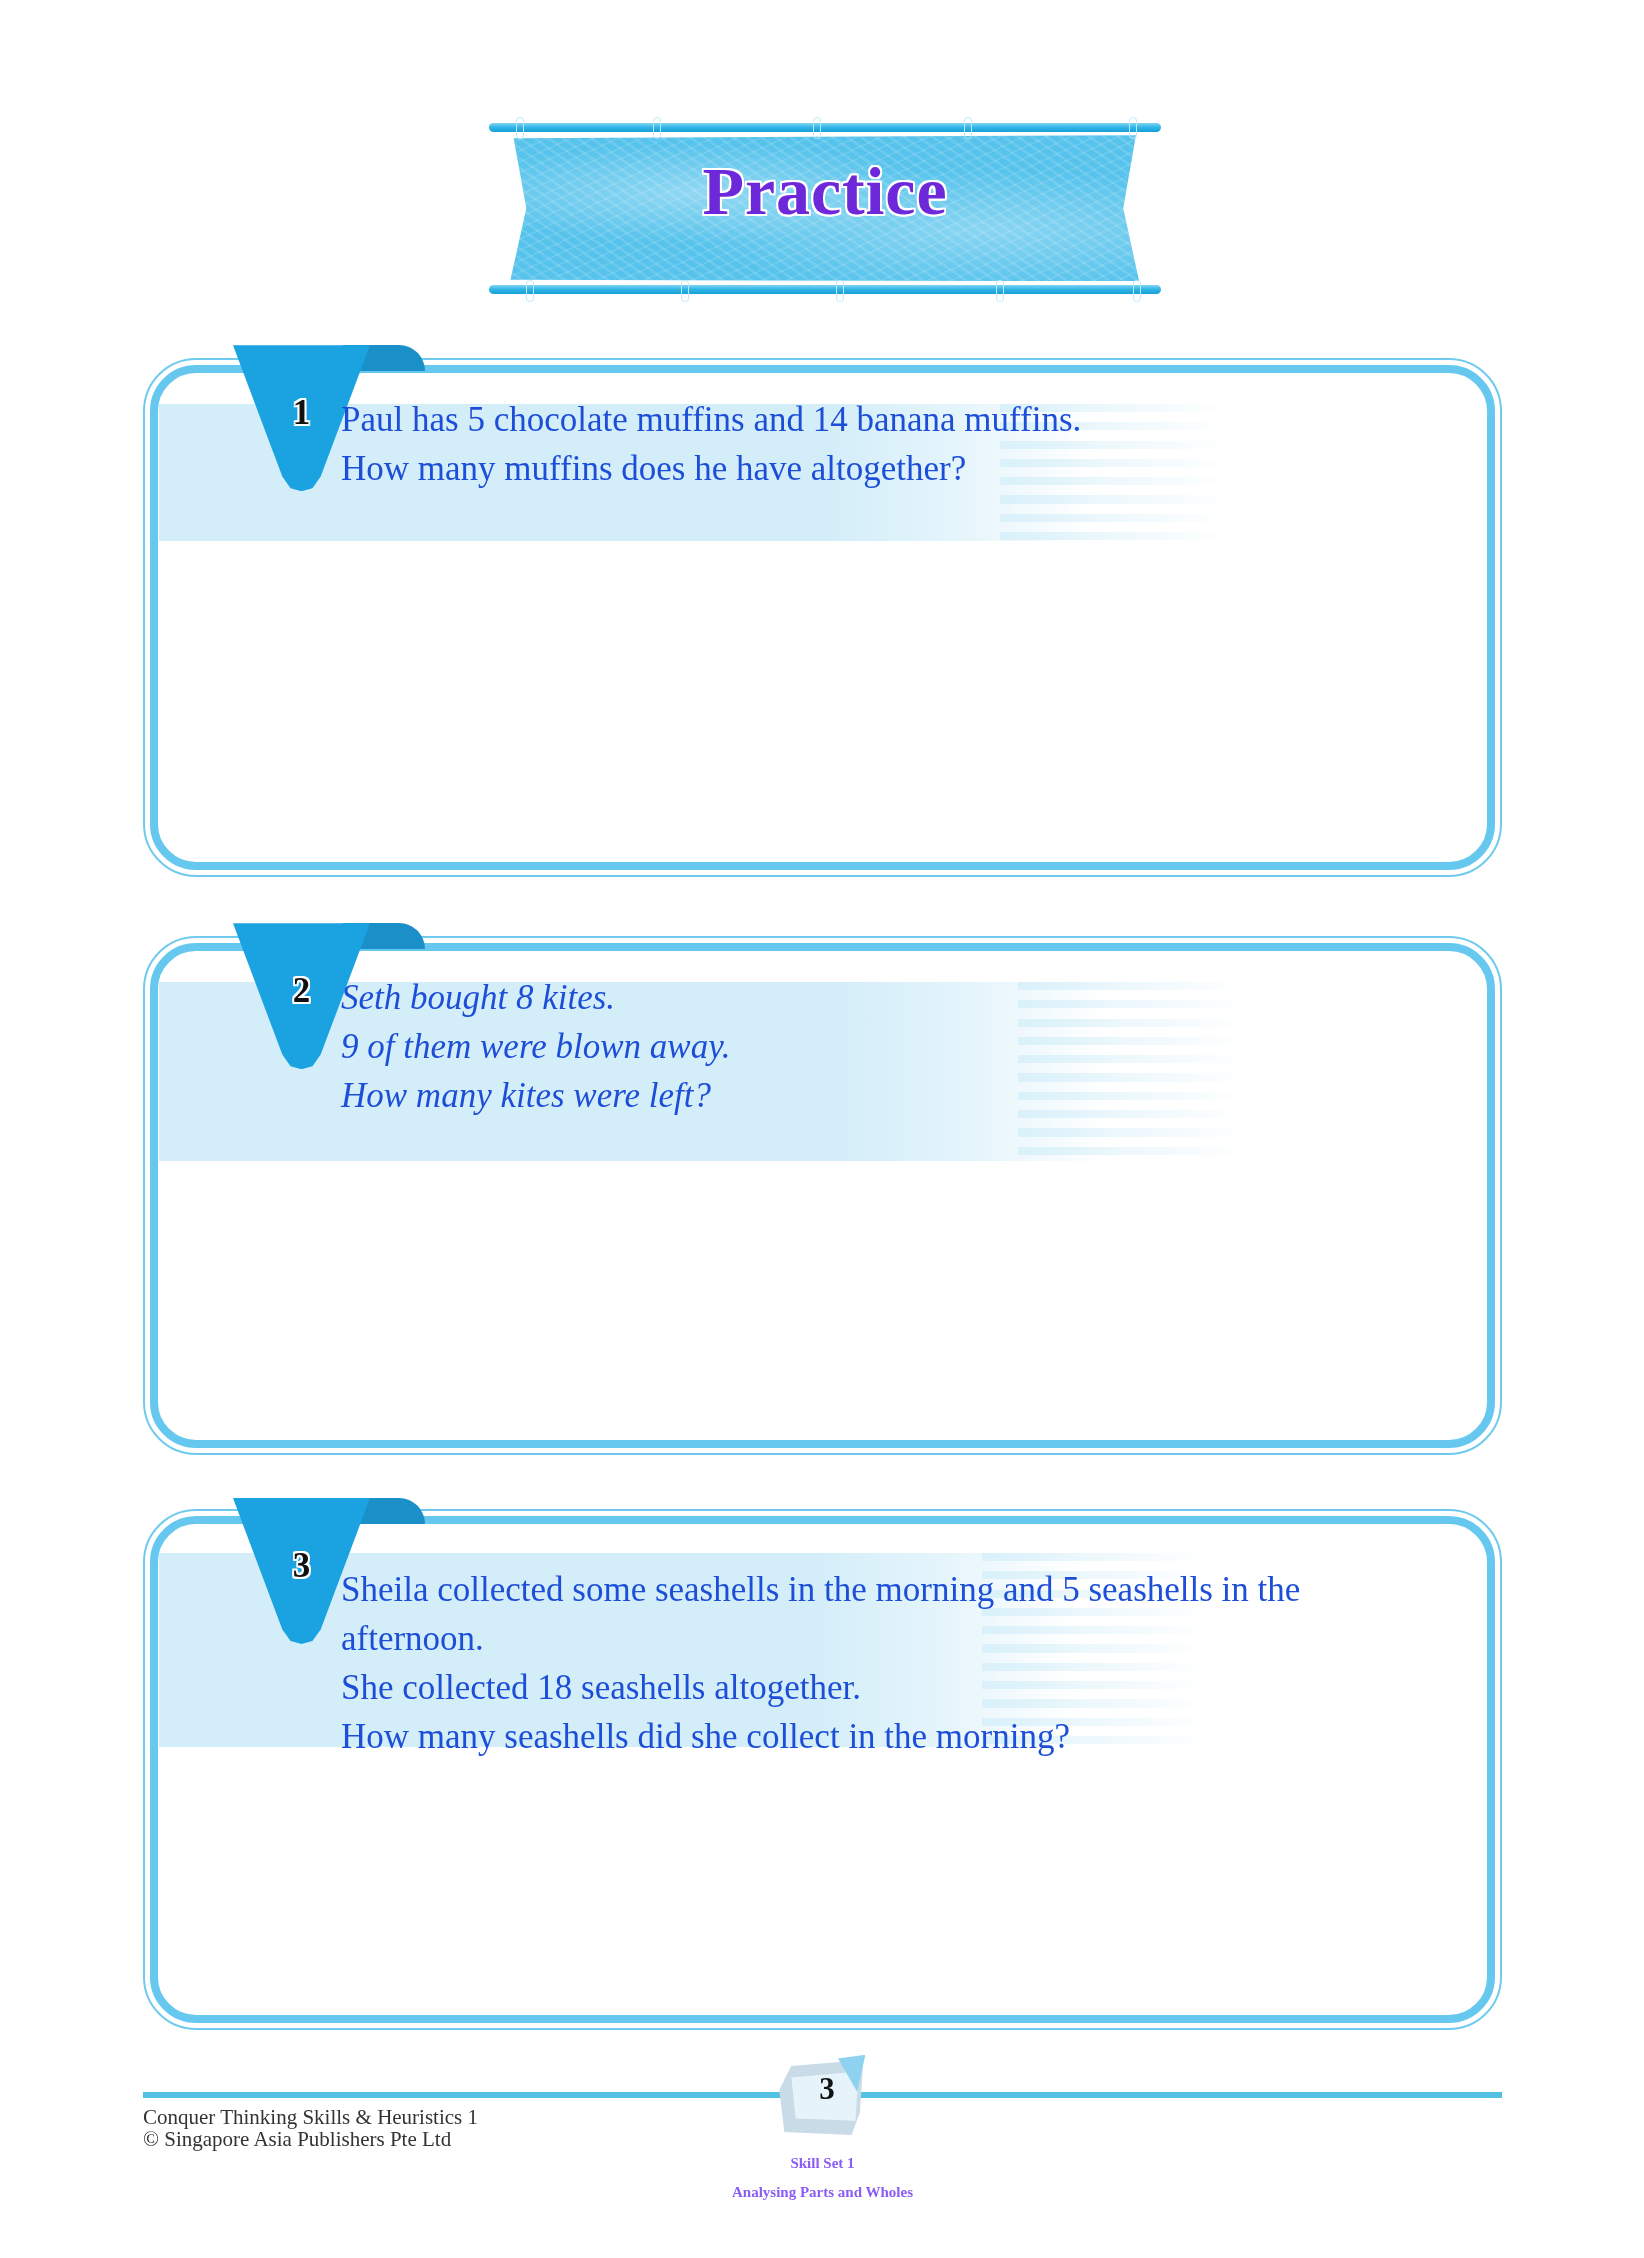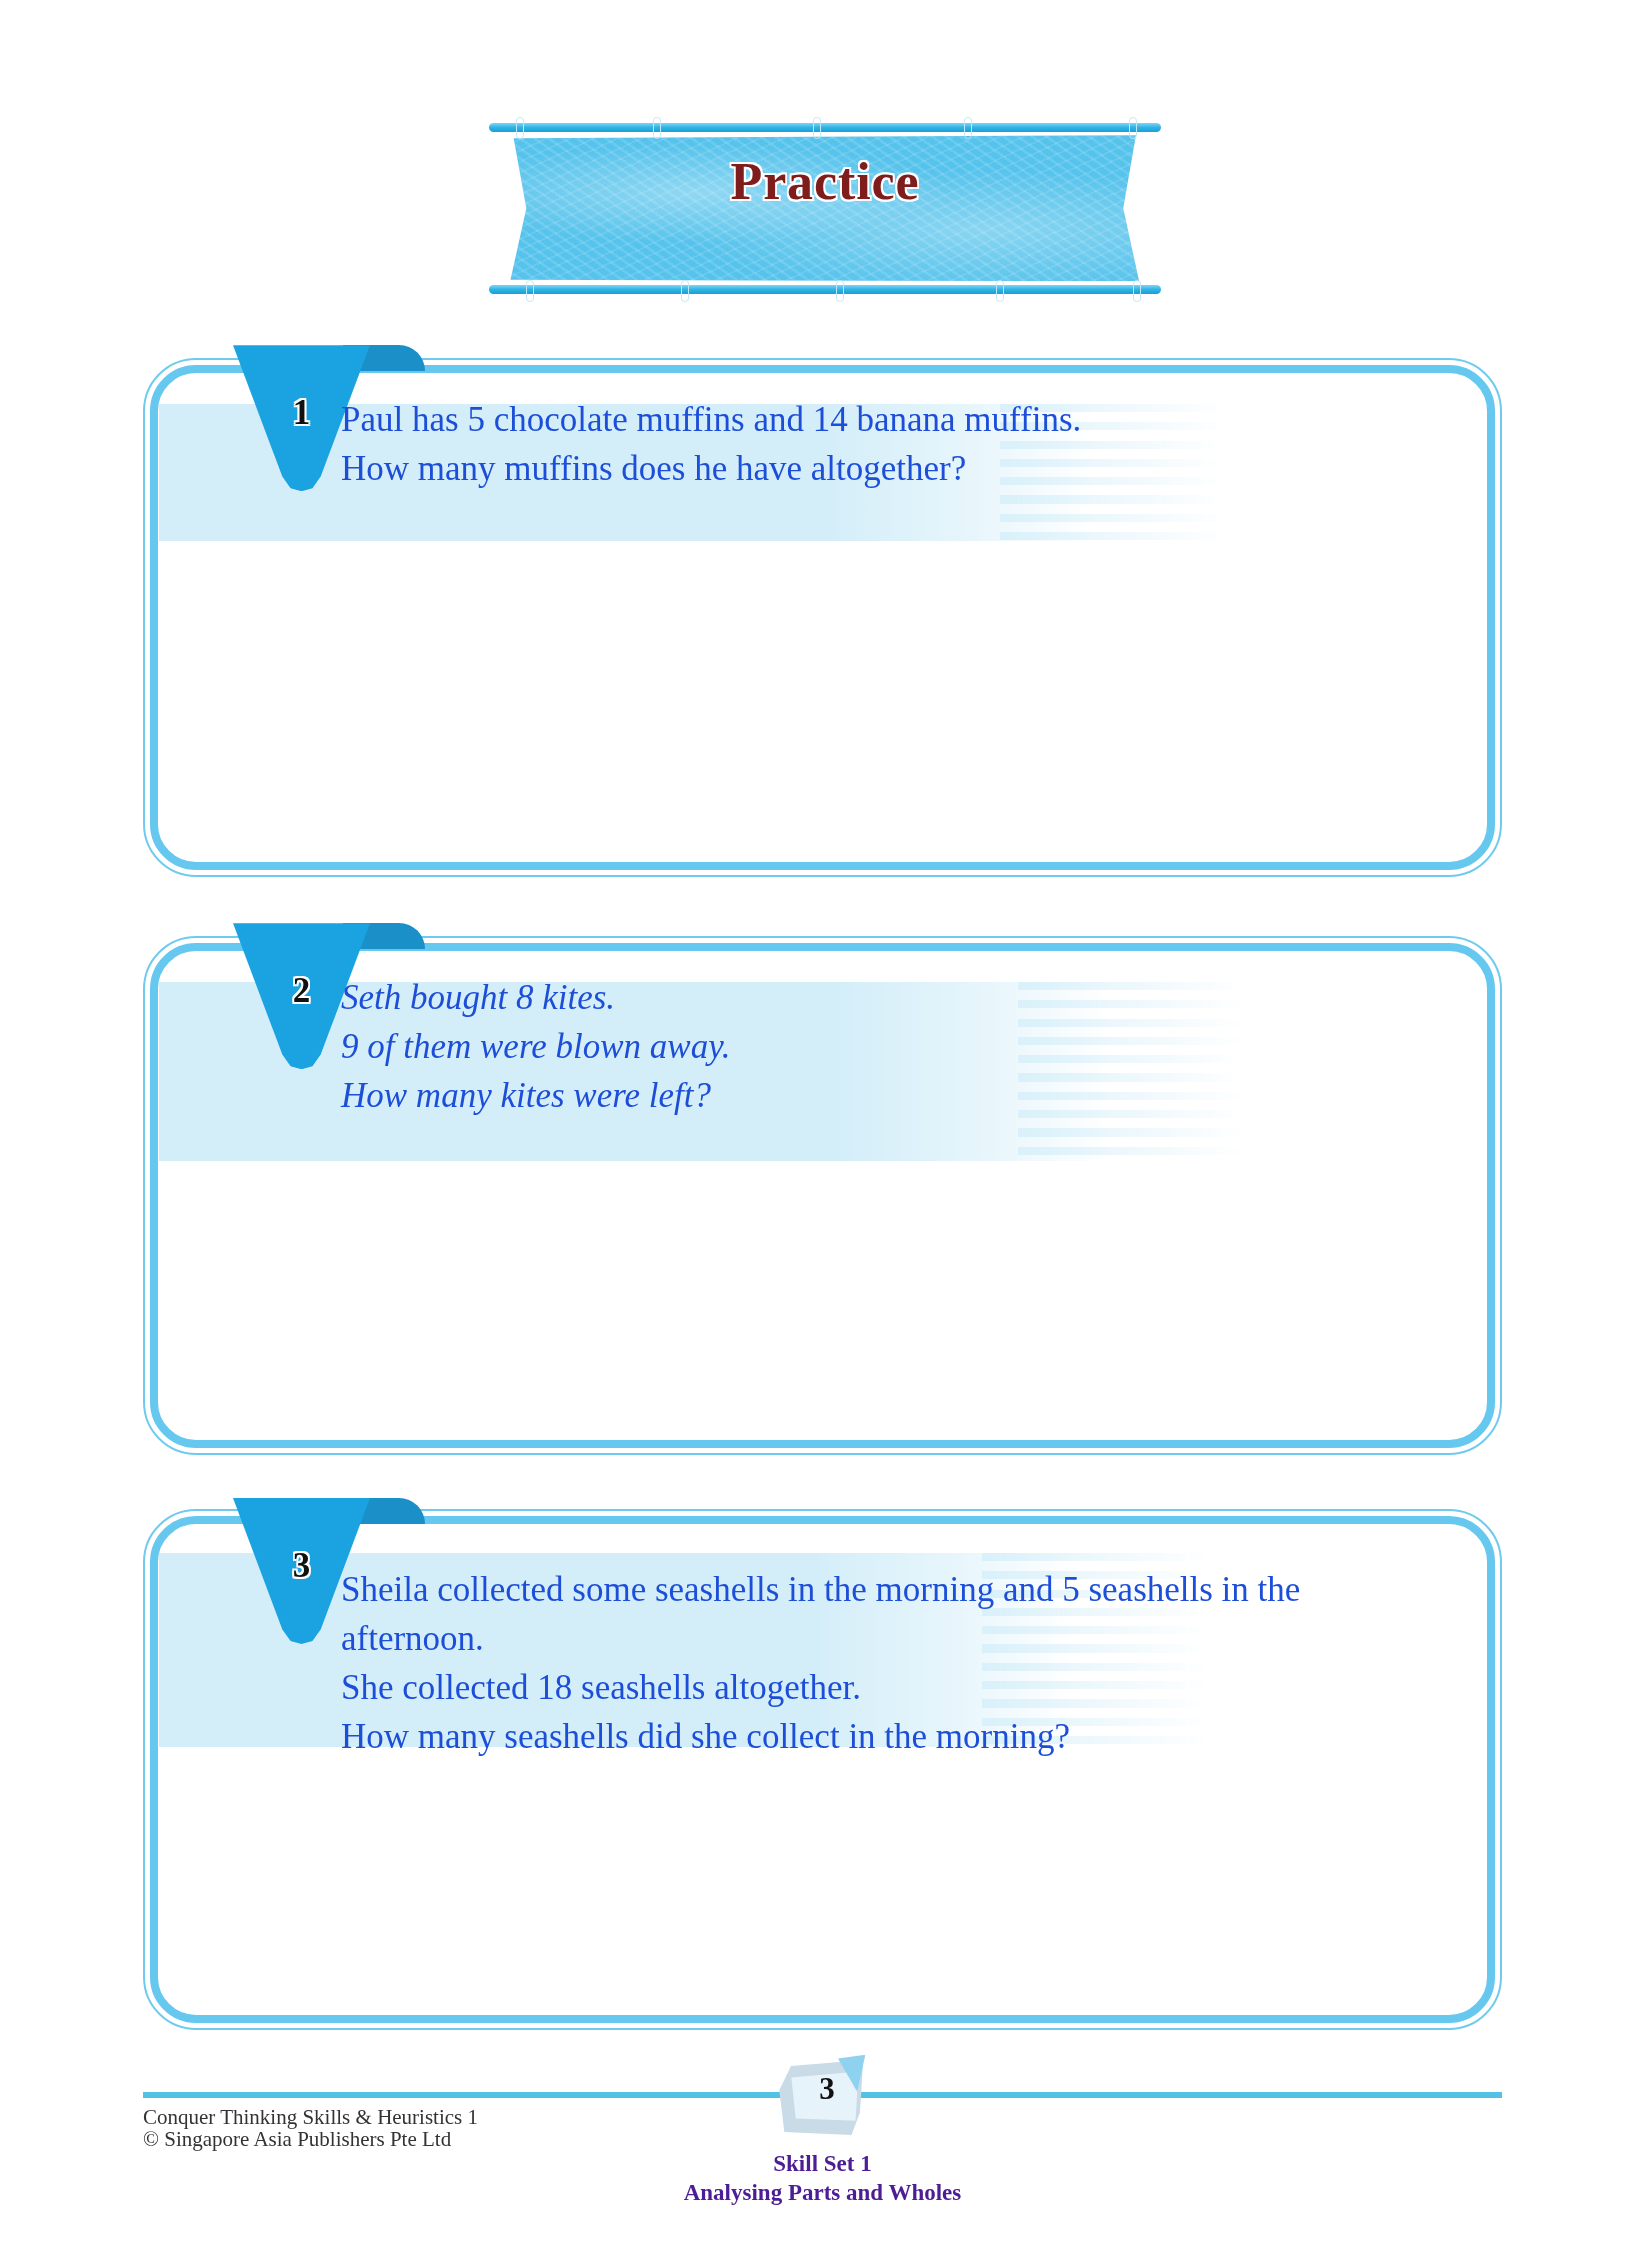--- a/index.html
+++ b/index.html
@@ -17,22 +17,22 @@
                  border-radius: 3.7px; background: transparent; }
   .banner .cloth { position: absolute; left: 18.3px; top: 18.3px; width: 635px; height: 146px;
                    background:
                      radial-gradient(ellipse at 30% 40%, rgba(255,255,255,0.35), rgba(255,255,255,0) 40%),
                      radial-gradient(ellipse at 75% 65%, rgba(255,255,255,0.3), rgba(255,255,255,0) 45%),
                      repeating-linear-gradient(35deg, rgba(255,255,255,0.12) 0 2.7px, rgba(255,255,255,0) 2.7px 8.2px),
                      repeating-linear-gradient(-25deg, rgba(255,255,255,0.10) 0 1.8px, rgba(255,255,255,0) 1.8px 10px),
                      #56c3ec;
                    clip-path: polygon(1% 2%, 99% 0%, 97% 50%, 99.5% 100%, 0.5% 99%, 3% 50%); }
   .banner .title { position: absolute; left: 0; top: 35px; width: 672px; text-align: center;
-                   font-family: "Liberation Serif", serif; font-weight: bold; font-size: 52px;
-                   color: #7f1d1d; letter-spacing: 0.9px;
+                   font-family: "Liberation Serif", serif; font-weight: bold; font-size: 68px;
+                   color: #6d28d9; letter-spacing: 0.9px;
                    text-shadow: -1.8px -1.8px 0 #fff, 1.8px -1.8px 0 #fff, -1.8px 1.8px 0 #fff, 1.8px 1.8px 0 #fff,
                                 0 -1.8px 0 #fff, 0 1.8px 0 #fff, -1.8px 0 0 #fff, 1.8px 0 0 #fff; }
 
   
   .qbox { position: absolute; left: 143px; width: 1359px; }
   .qbox .frame-outer { position: absolute; inset: 0; border: 2.7px solid #6fcbee; border-radius: 53px; }
   .qbox .frame-inner { position: absolute; left: 7.3px; top: 7.3px; right: 7.3px; bottom: 7.3px;
                        border: 8.2px solid #66c8ef; border-radius: 46px; background: #fff; }
   .qbox .band { position: absolute; left: 15.5px; top: 46px; height: 141px; width: 914px;
                 background: linear-gradient(90deg, #d4eef9 0%, #d4eef9 72%, rgba(212,238,249,0.6) 86%, rgba(212,238,249,0) 100%); }
@@ -62,21 +62,21 @@
                          background: #c9dbe6; clip-path: polygon(14% 8%, 100% 0, 96% 70%, 86% 100%, 6% 96%, 0 40%); }
   .page-badge .shape-b { position: absolute; left: 16.4px; top: 14.6px; width: 73px; height: 60px;
                          background: #e6f3fb; clip-path: polygon(4% 20%, 96% 10%, 92% 92%, 10% 88%); }
   .page-badge .shape-c { position: absolute; left: 66px; top: 3.7px; width: 27.4px; height: 37px;
                          background: #8fd2f0; clip-path: polygon(0 10%, 100% 0, 70% 100%); }
   .page-badge .num { position: absolute; left: 0; top: 20px; width: 110px; text-align: center;
                      font-family: "Liberation Serif", serif; font-weight: bold; font-size: 31px; color: #111; }
   .footer-left { position: absolute; left: 143px; top: 2106px;
                  font-family: "Liberation Serif", serif; font-size: 21px; line-height: 22px; color: #333; }
   .footer-center { position: absolute; left: 594px; top: 2149px; width: 457px; text-align: center;
-                   font-family: "Liberation Serif", serif; font-weight: bold; font-size: 23px; line-height: 29px; color: #4c1d95; }
+                   font-family: "Liberation Serif", serif; font-weight: bold; font-size: 15px; line-height: 29px; color: #8b5cf6; }
 </style>
 </head>
 <body>
 
 <div class="banner">
   <div class="pole top"></div>
   <div class="cloth"></div>
   <div class="pole bottom"></div>
   <div class="tie" style="left:27.4px;top:0px;"></div>
   <div class="tie" style="left:164px;top:0px;"></div>

